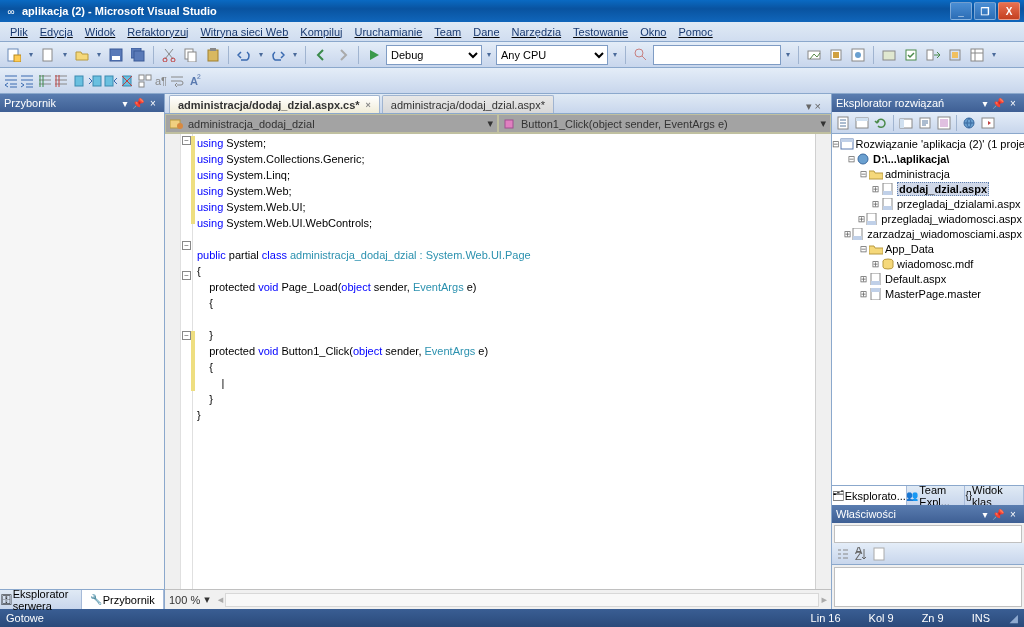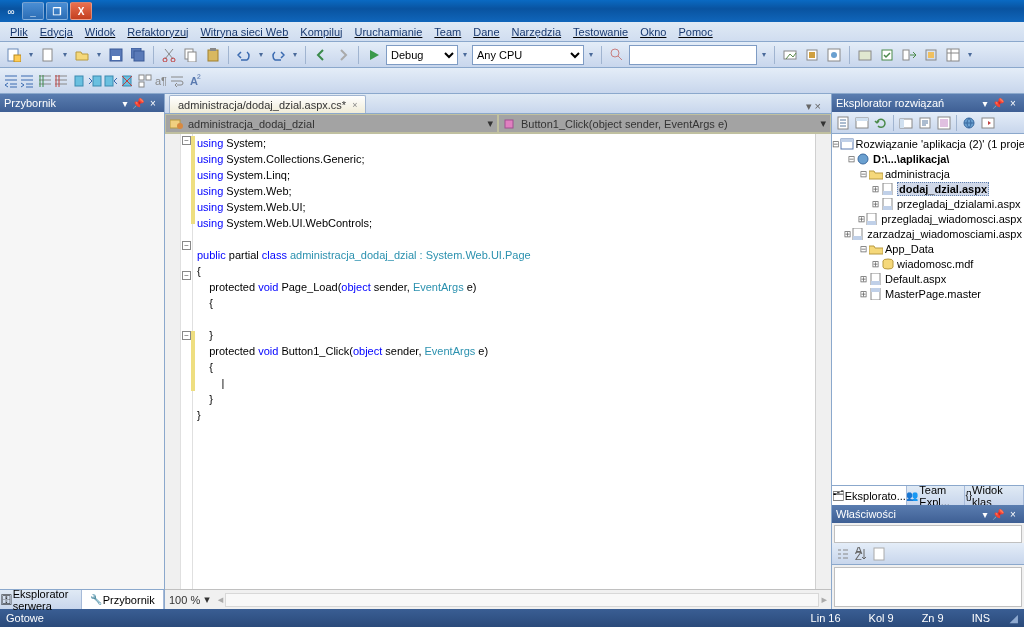--- a/index.html
+++ b/index.html
@@ -31,21 +31,21 @@
 .panelheader .pin, .panelheader .x { width: 14px; text-align: center; font-size: 10px; }
 .leftpanel .content { flex: 1; background: #f6f6f6; padding: 4px; color: #444; text-align: center; font-size: 10px; }
 .leftpanel .gh { text-align: left; padding: 2px 4px; color: #333; border-bottom: 1px solid #ddd; margin-bottom: 8px; }
 .leftpanel .tabs { height: 20px; background: linear-gradient(#e0eaf5,#c8d6ec); border-top: 1px solid #8ba8cc; display: flex; }
 .leftpanel .tabs .tab { flex: 1; display: flex; align-items: center; justify-content: center; border-right: 1px solid #a6bad8; font-size: 10px; }
 .leftpanel .tabs .tab.active { background: #fff; }
 
 .center { flex: 1; display: flex; flex-direction: column; border-right: 1px solid #8ba8cc; }
 .tabstrip { height: 20px; background: linear-gradient(#e0eaf5,#c8d6ec); border-bottom: 1px solid #8ba8cc; display: flex; align-items: end; padding: 0 4px; }
 .tabstrip .tab { height: 18px; display: flex; align-items: center; padding: 0 8px; border: 1px solid #a0b4d0; border-bottom: none; margin-right: 2px; background: linear-gradient(#e8e8e8,#d8d8d8); font-size: 10px; color: #333; border-radius: 2px 2px 0 0; }
-.tabstrip .tab.active { background: linear-gradient(#fff,#f0ecd8); font-weight: normal; }
+.tabstrip .tab.active { background: linear-gradient(#fff,#f0ecd8); font-weight: bold; }
 .tabstrip .tab .x { margin-left: 6px; color: #888; font-size: 9px; }
 .tabstrip .chev { margin-left: auto; padding: 0 6px; color: #666; }
 
 .navbar { height: 20px; background: #f5f0dc; border-bottom: 1px solid #c0c0a0; display: flex; }
 .navbar .cell { flex: 1; border: 1px solid #c0c0a0; display: flex; align-items: center; padding: 0 4px; background: #a3a3a3; font-size: 10px; color: #333; }
 .navbar .cell .ico { width: 14px; height: 12px; margin-right: 4px; }
 
 .editor { flex: 1; display: flex; background: #fff; position: relative; overflow: auto; }
 .gutter { width: 16px; background: #f0f0f0; border-right: 1px solid #e0e0e0; }
 .fold { width: 12px; background: #fff; border-right: 1px solid #e0e0e0; position: relative; }
@@ -81,20 +81,21 @@
 .statusbar .cell { padding: 0 14px; }
 .statusbar .grip { width: 14px; text-align: right; color: #8faad0; }
 
 svg { display: block; }
 </style>
 </head>
 <body>
 
 <div class="titlebar">
   <span class="icon">∞</span>
+  <span class="title">aplikacja (2) - Microsoft Visual Studio</span>
   <div class="winbtns">
     <div class="winbtn">_</div>
     <div class="winbtn">❐</div>
     <div class="winbtn close">X</div>
   </div>
 </div>
 
 <div class="menubar">
   <span class="item">Plik</span>
   <span class="item">Edycja</span>
@@ -186,21 +187,21 @@
       <svg width="14" height="14">
         <path d="M5 2l5 5-5 5" fill="none" stroke="#aaa" stroke-width="2"></path>
       </svg>
     </div>
   <div class="sep"></div>
   <div class="tbtn">
       <svg width="14" height="14">
         <path d="M3 2l9 5-9 5z" fill="#3a9a4a"></path>
       </svg>
     </div>
-  <select class="combo" style="width:72px"><option>Debug</option></select>
+  <select class="combo" style="width:96px"><option>Debug</option></select>
   <span class="dd">▾</span>
   <select class="combo" style="width:112px"><option>Any CPU</option></select>
   <span class="dd">▾</span>
   <div class="sep"></div>
   <div class="tbtn">
       <svg width="14" height="14">
         <circle cx="5" cy="5" r="4" fill="none" stroke="#c88080"></circle>
         <path d="M8 8l4 4" stroke="#c88080"></path>
       </svg>
     </div>
@@ -349,20 +350,23 @@
       <div class="tab">🗄 <span>Eksplorator serwera</span></div>
       <div class="tab active">🔧 <span>Przybornik</span></div>
     </div>
   </div>
 
   <div class="center">
     <div class="tabstrip">
       <div class="tab active">
           <span>administracja/dodaj_dzial.aspx.cs*</span>
           <span class="x">×</span>
+        </div>
+      <div class="tab">
+          <span>administracja/dodaj_dzial.aspx*</span>
         </div>
       <div class="chev">▾ ×</div>
     </div>
     <div class="navbar">
       <div class="cell">
           <span class="ico">
             <svg width="14" height="12">
               <rect x="0" y="2" width="10" height="8" fill="#f0d080" stroke="#b89a40"></rect>
               <circle cx="10" cy="8" r="3" fill="#d88a40"></circle>
             </svg>

